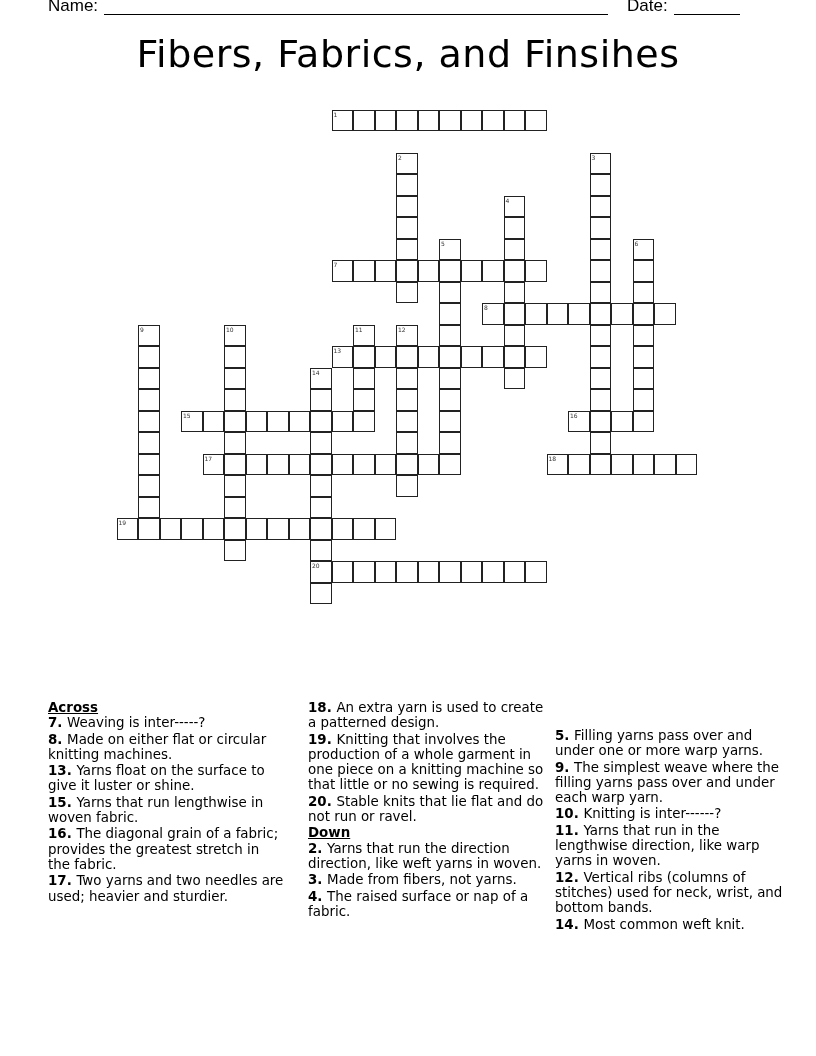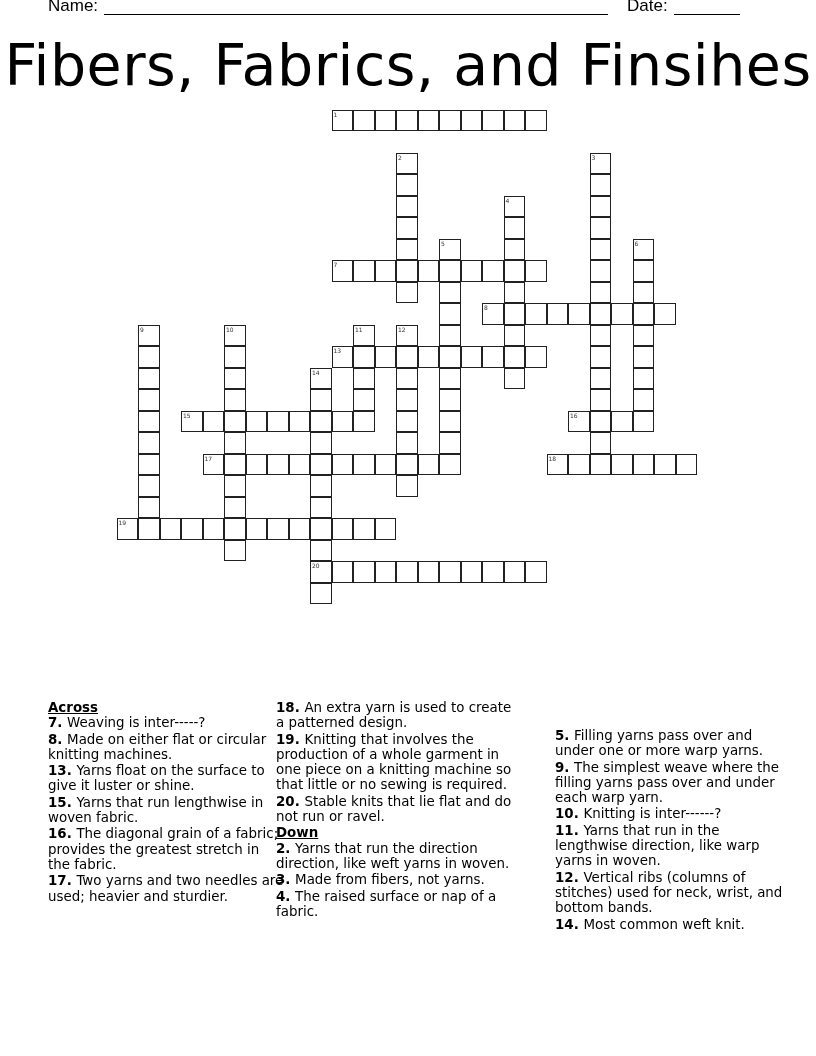--- a/index.html
+++ b/index.html
@@ -2,28 +2,28 @@
 <html><head>
 <meta charset="utf-8">
 <style>
   html, body { margin:0; padding:0; background:#ffffff; }
   body { width:816px; height:1056px; position:relative; overflow:hidden; font-family:"DejaVu Sans", sans-serif; color:#000; }
   .header-line { position:absolute; top:-4px; left:48px; width:720px; font-family:"Liberation Sans", sans-serif; font-size:17px; white-space:nowrap; }
   .header-line .name-label { position:absolute; left:0; }
   .header-line .name-blank { position:absolute; left:56px; top:18px; width:504px; border-bottom:1px solid #000; }
   .header-line .date-label { position:absolute; left:579px; }
   .header-line .date-blank { position:absolute; left:626px; top:18px; width:66px; border-bottom:1px solid #000; }
-  .title { position:absolute; top:32px; left:0; width:816px; text-align:center; font-family:"DejaVu Sans", sans-serif; font-size:57px; letter-spacing:0.5px; }
+  .title { position:absolute; top:32px; left:0; width:816px; text-align:center; font-family:"DejaVu Sans", sans-serif; font-size:38px; letter-spacing:0.5px; }
   .grid { position:absolute; left:0; top:0; width:816px; height:680px; }
   .cell { position:absolute; width:21.5px; height:21.5px; box-sizing:border-box; border:1px solid #222; background:#fff; margin-left:-0.5px; margin-top:-0.5px; }
   .cell .num { position:absolute; left:1px; top:0px; font-size:6px; line-height:7px; color:#333; font-family:"DejaVu Sans", sans-serif; }
   .clues { position:absolute; top:700px; left:48px; width:720px; font-size:13.4px; line-height:15.3px; }
   .col { position:absolute; top:0; width:236px; }
   .col1 { left:0; }
-  .col2 { left:228px; }
+  .col2 { left:260px; }
   .col3 { left:507px;margin-top:28px; }
   .sec-head { font-weight:bold; text-decoration:underline; margin:0; }
   .clue { margin:0 0 1px 0; }
   .clue b { font-weight:bold; }
 </style>
 </head>
 <body>
 
 <div class="header-line">
   <span class="name-label">Name:</span>

